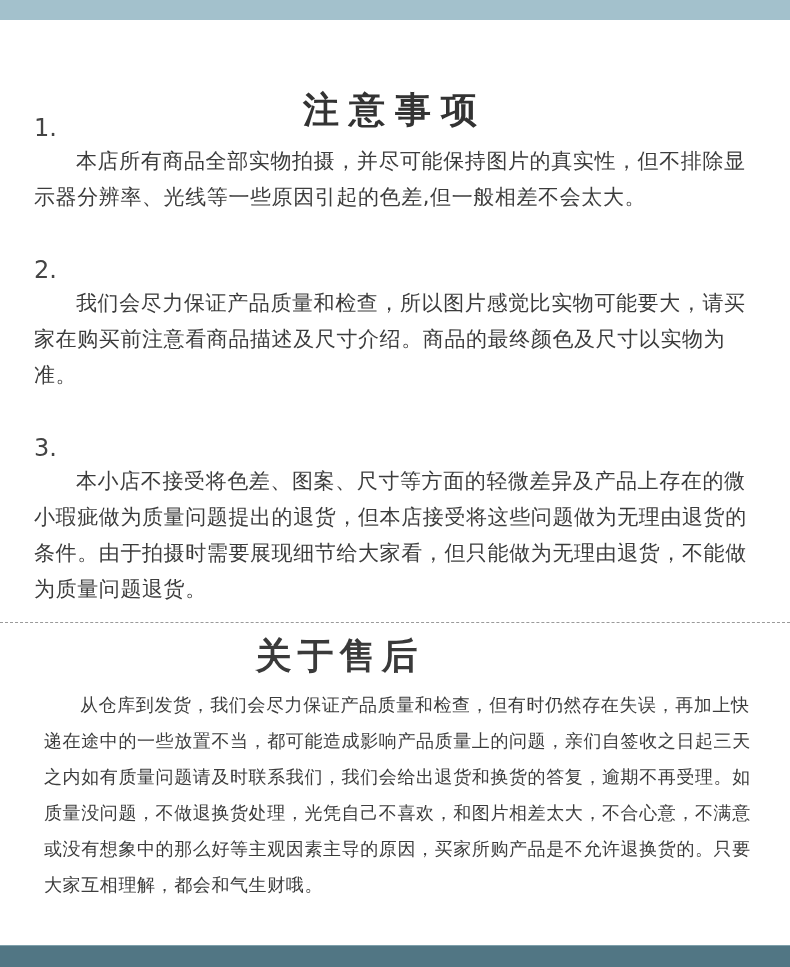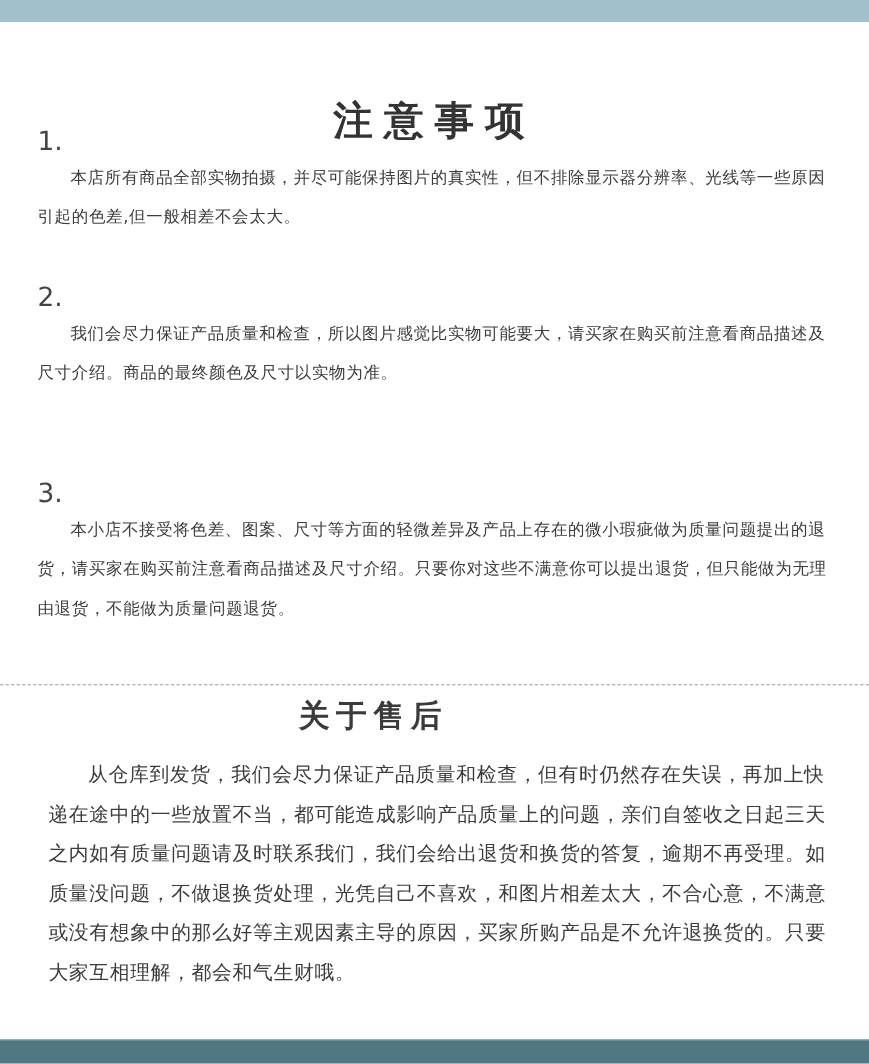--- a/index.html
+++ b/index.html
@@ -2,40 +2,40 @@
 <html><head>
   <meta charset="utf-8">
   <style>
     * { margin: 0; padding: 0; box-sizing: border-box; }
     html, body { width: 790px; height: 967px; background: #ffffff; overflow: hidden; }
     body { position: relative; font-family: "DejaVu Sans", "Liberation Sans", sans-serif; color: #3a3a3a; }
     .top-bar { position: absolute; left: 0; top: 0; width: 790px; height: 20px; background: #a3c1cc; }
     .bottom-bar { position: absolute; left: 0; top: 945px; width: 790px; height: 22px; background: #517684; border-top: 1px solid #7fa0ab; }
     .main-title { position: absolute; left: 0; top: 48px; width: 790px; text-align: center; font-size: 36px; font-weight: bold; letter-spacing: 10px; color: #333333; margin-top: 38px; }
     .item-num { position: absolute; left: 34px; font-size: 24px; color: #444; font-family: "DejaVu Sans", sans-serif; font-weight: normal; }
-    .para { position: absolute; left: 34px; width: 722px; font-size: 15px; line-height: 36px; color: #3c3c3c; text-indent: 2em; letter-spacing: 0.6px; }
+    .para { position: absolute; left: 34px; width: 722px; font-size: 21px; line-height: 36px; color: #3c3c3c; text-indent: 2em; letter-spacing: 0.6px; }
     .divider { position: absolute; left: 0; top: 622px; width: 790px; border-top: 1.5px dashed #9a9a9a; }
-    .sub-title { position: absolute; left: 0; top: 632px; width: 679px; text-align: center; font-size: 28px; letter-spacing: 6px; color: #3a3a3a; }
+    .sub-title { position: absolute; left: 0; top: 632px; width: 679px; text-align: center; font-size: 36px; letter-spacing: 6px; color: #3a3a3a; }
     .after-para { position: absolute; left: 44px; width: 712px; font-size: 18px; line-height: 36px; color: #3c3c3c; text-indent: 2em; letter-spacing: 0.6px; }
   </style>
 </head>
 <body>
 
 <div class="top-bar"></div>
 
 <h1 class="main-title">注意事项</h1>
 
 <div class="item-num" style="top:114px;">1.</div>
 <p class="para" style="top:143px;">本店所有商品全部实物拍摄，并尽可能保持图片的真实性，但不排除显示器分辨率、光线等一些原因引起的色差,但一般相差不会太大。</p>
 
 <div class="item-num" style="top:256px;">2.</div>
 <p class="para" style="top:285px;">我们会尽力保证产品质量和检查，所以图片感觉比实物可能要大，请买家在购买前注意看商品描述及尺寸介绍。商品的最终颜色及尺寸以实物为准。</p>
 
 <div class="item-num" style="top:434px;">3.</div>
-<p class="para" style="top:463px;">本小店不接受将色差、图案、尺寸等方面的轻微差异及产品上存在的微小瑕疵做为质量问题提出的退货，请买家在购买前注意看商品描述及尺寸介绍。只要你对这些不满意你可以提出退货，但只能做为无理由退货，不能做为质量问题退货。</p>
+<p class="para" style="top:463px;">本小店不接受将色差、图案、尺寸等方面的轻微差异及产品上存在的微小瑕疵做为质量问题提出的退货，但本店接受将这些问题做为无理由退货的条件。由于拍摄时需要展现细节给大家看，但只能做为无理由退货，不能做为质量问题退货。</p>
 
 <div class="divider"></div>
 
 <h2 class="sub-title">关于售后</h2>
 
 <p class="after-para" style="top:687px;">从仓库到发货，我们会尽力保证产品质量和检查，但有时仍然存在失误，再加上快递在途中的一些放置不当，都可能造成影响产品质量上的问题，亲们自签收之日起三天之内如有质量问题请及时联系我们，我们会给出退货和换货的答复，逾期不再受理。如质量没问题，不做退换货处理，光凭自己不喜欢，和图片相差太大，不合心意，不满意或没有想象中的那么好等主观因素主导的原因，买家所购产品是不允许退换货的。只要大家互相理解，都会和气生财哦。</p>
 
 <div class="bottom-bar"></div>
 
 </body></html>

